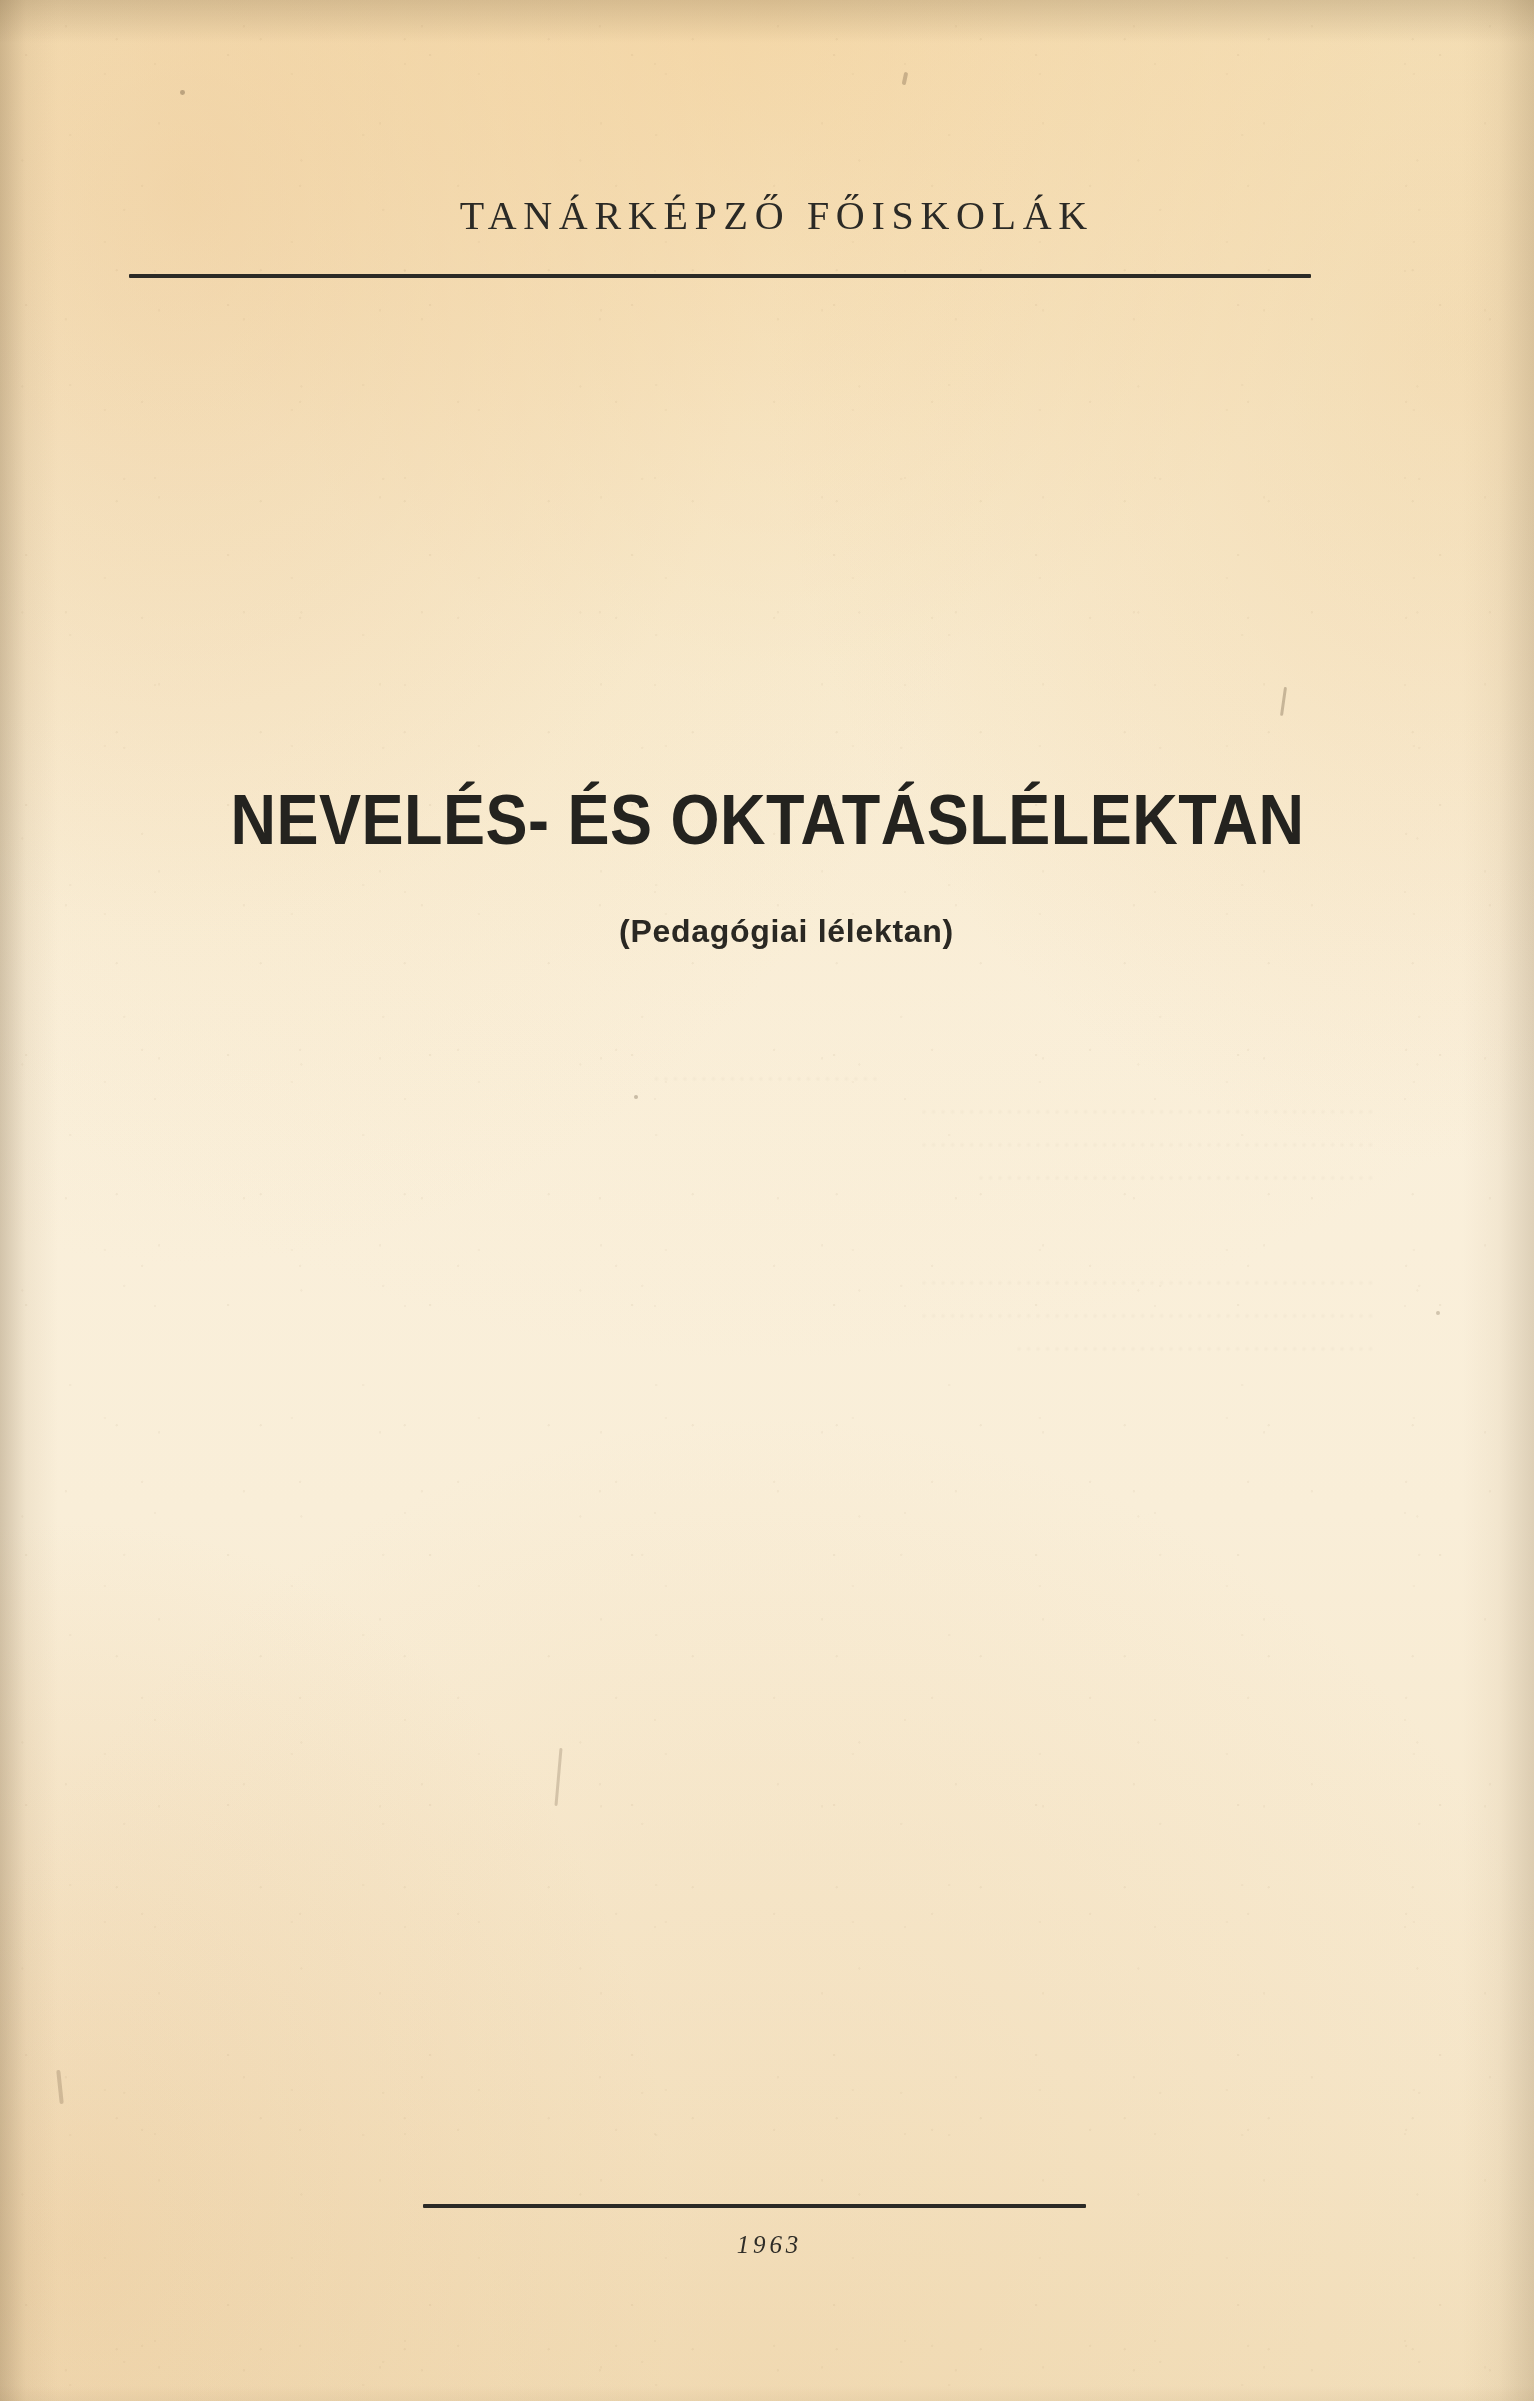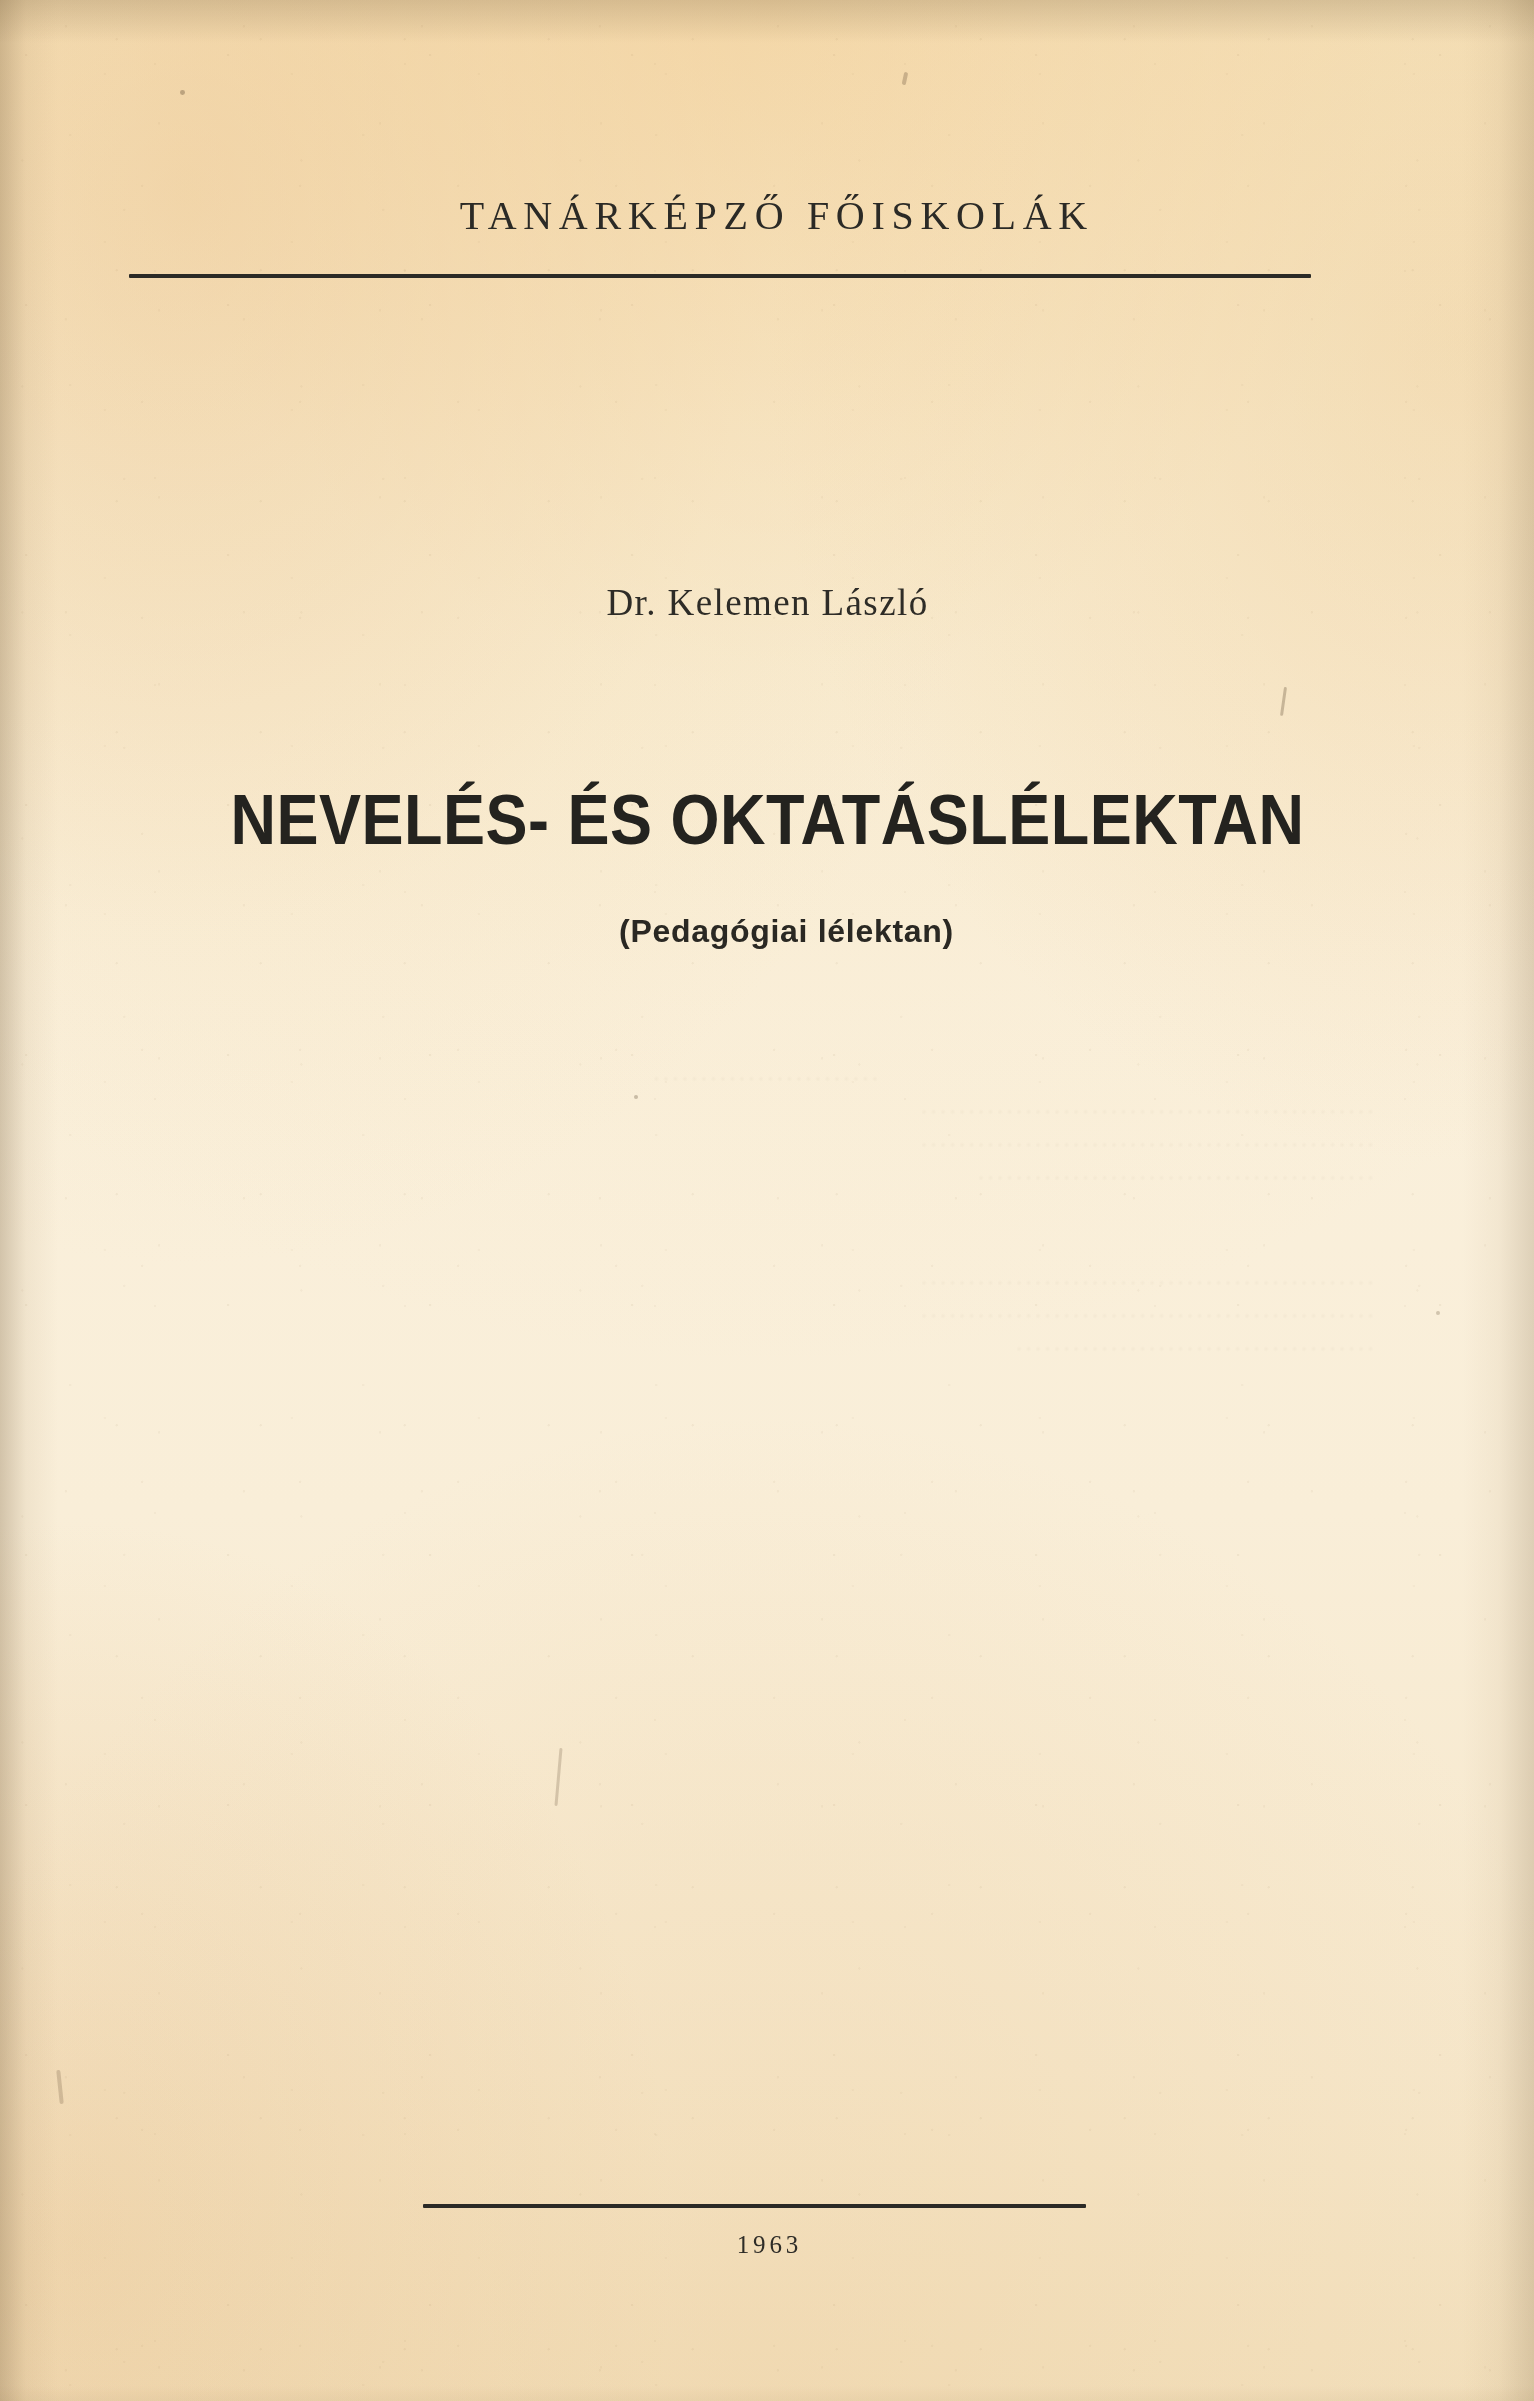--- a/index.html
+++ b/index.html
@@ -176,20 +176,21 @@
     position: absolute;
     top: 2231px;
     left: 0;
     width: 100%;
     text-align: center;
     font-family: "Liberation Serif", serif;
     font-size: 25px;
     letter-spacing: 3.8px;
     color: #2e2c27;
     text-indent: 3.8px;
+    font-style: italic;
   }
 
   
   .edge-left {
     position: absolute;
     left: 0; top: 0; bottom: 0; width: 58px;
     background: linear-gradient(90deg, rgba(120,95,60,0.30) 0%, rgba(160,130,90,0.10) 45%, rgba(255,255,255,0) 100%);
     pointer-events: none;
   }
   .edge-right {
@@ -230,21 +231,20 @@
     <div class="b-blank"></div>
     <div>. . . . . . . . . . . . . . . . . . . . . . . . . . . . . . . . . . . . . . . . . . . . . . . .</div>
     <div>. . . . . . . . . . . . . . . . . . . . . . . . . . . . . . . . . . . . . . . . . . . . . . . .</div>
     <div>. . . . . . . . . . . . . . . . . . . . . . . . . . . . . . . . . . . . . .</div>
   </div>
 
   <div class="series-title">TANÁRKÉPZŐ FŐISKOLÁK</div>
 
   <div class="rule-top"></div>
 
-  <div class="author">Dr. Kelemen László</div>
 
   <div class="main-title">NEVELÉS- ÉS OKTATÁSLÉLEKTAN</div>
 
   <div class="subtitle">(Pedagógiai lélektan)</div>
 
 
 
   <div class="rule-bottom"></div>
 
   <div class="year">1963</div>

